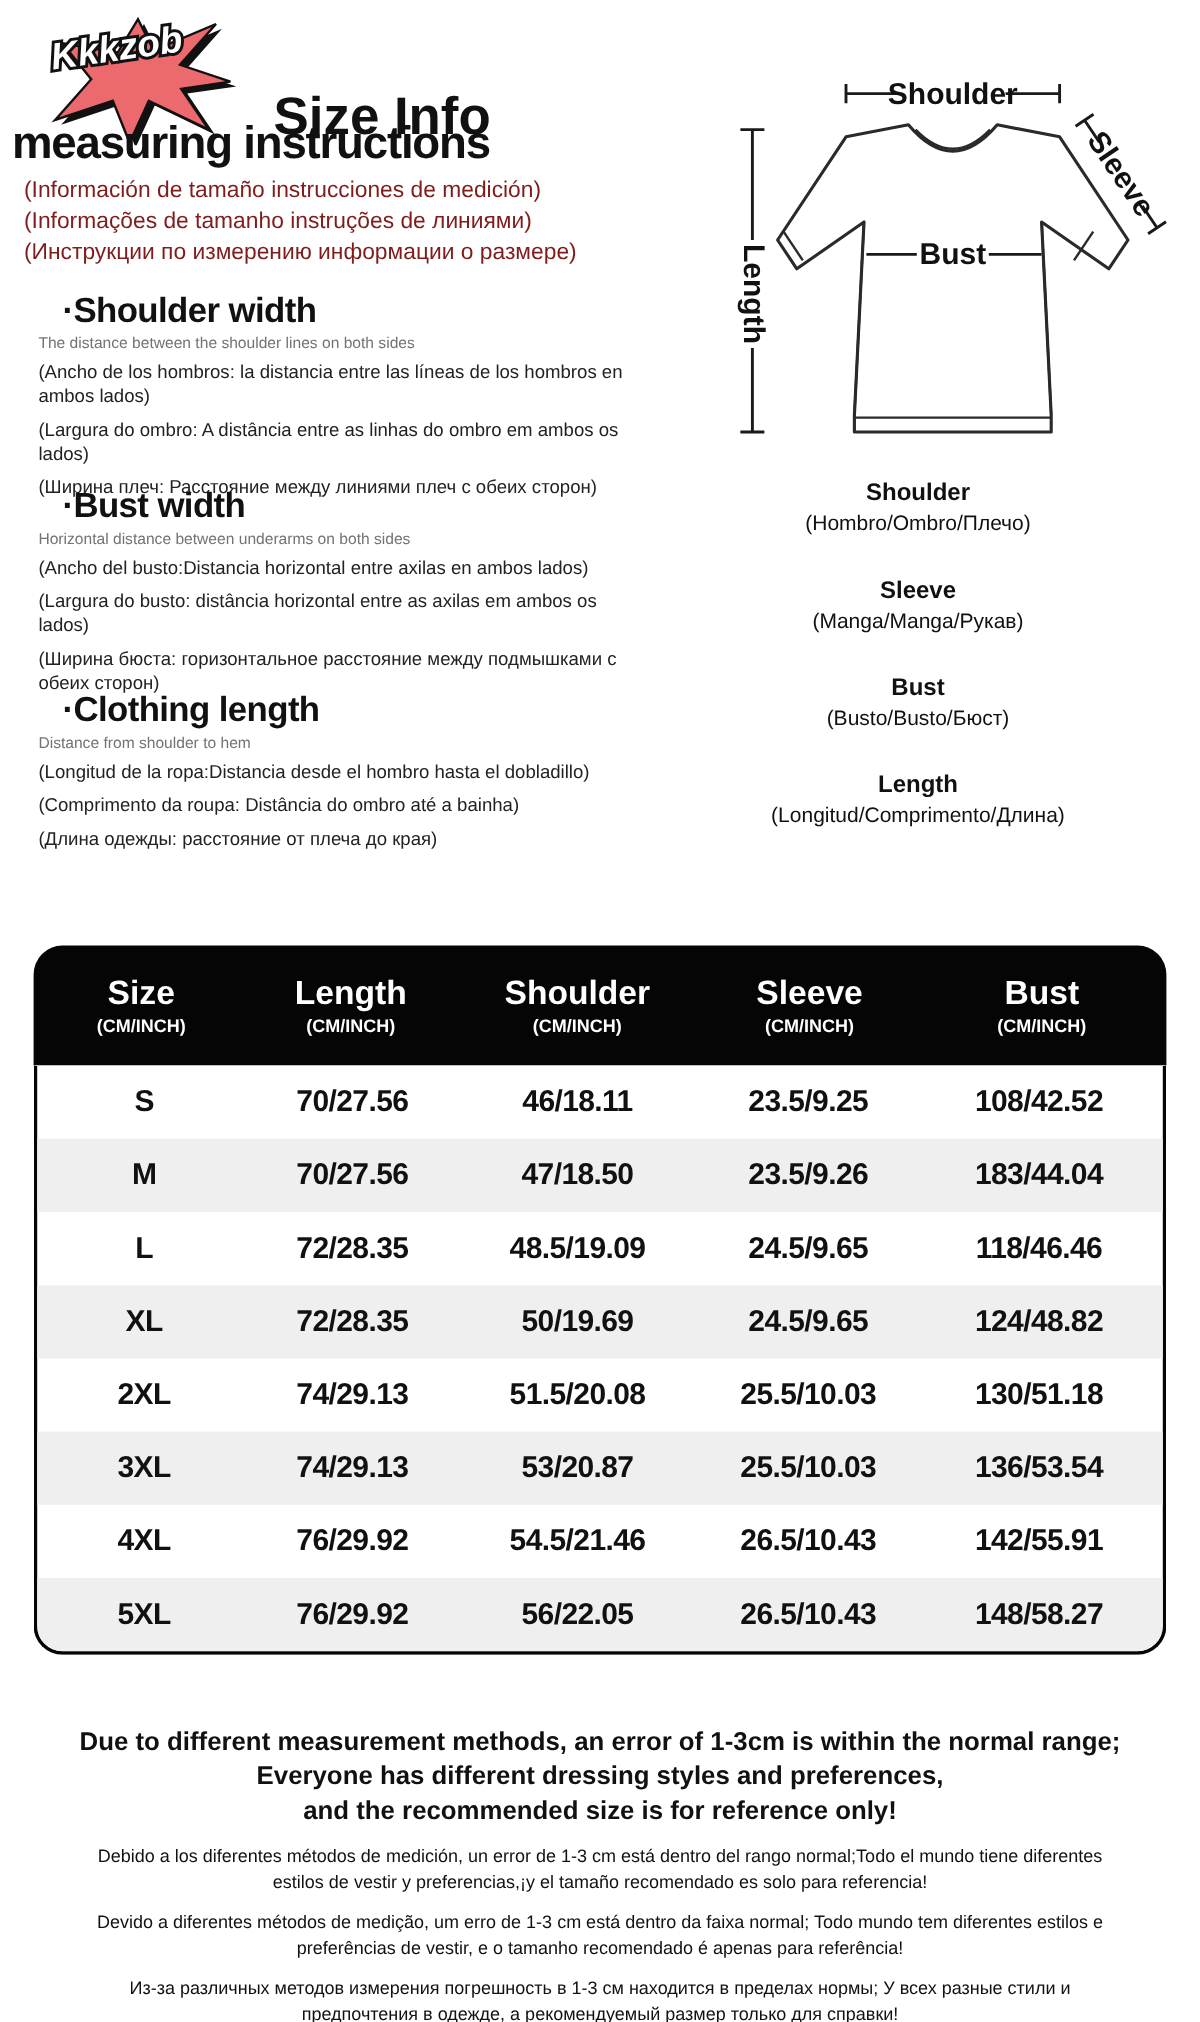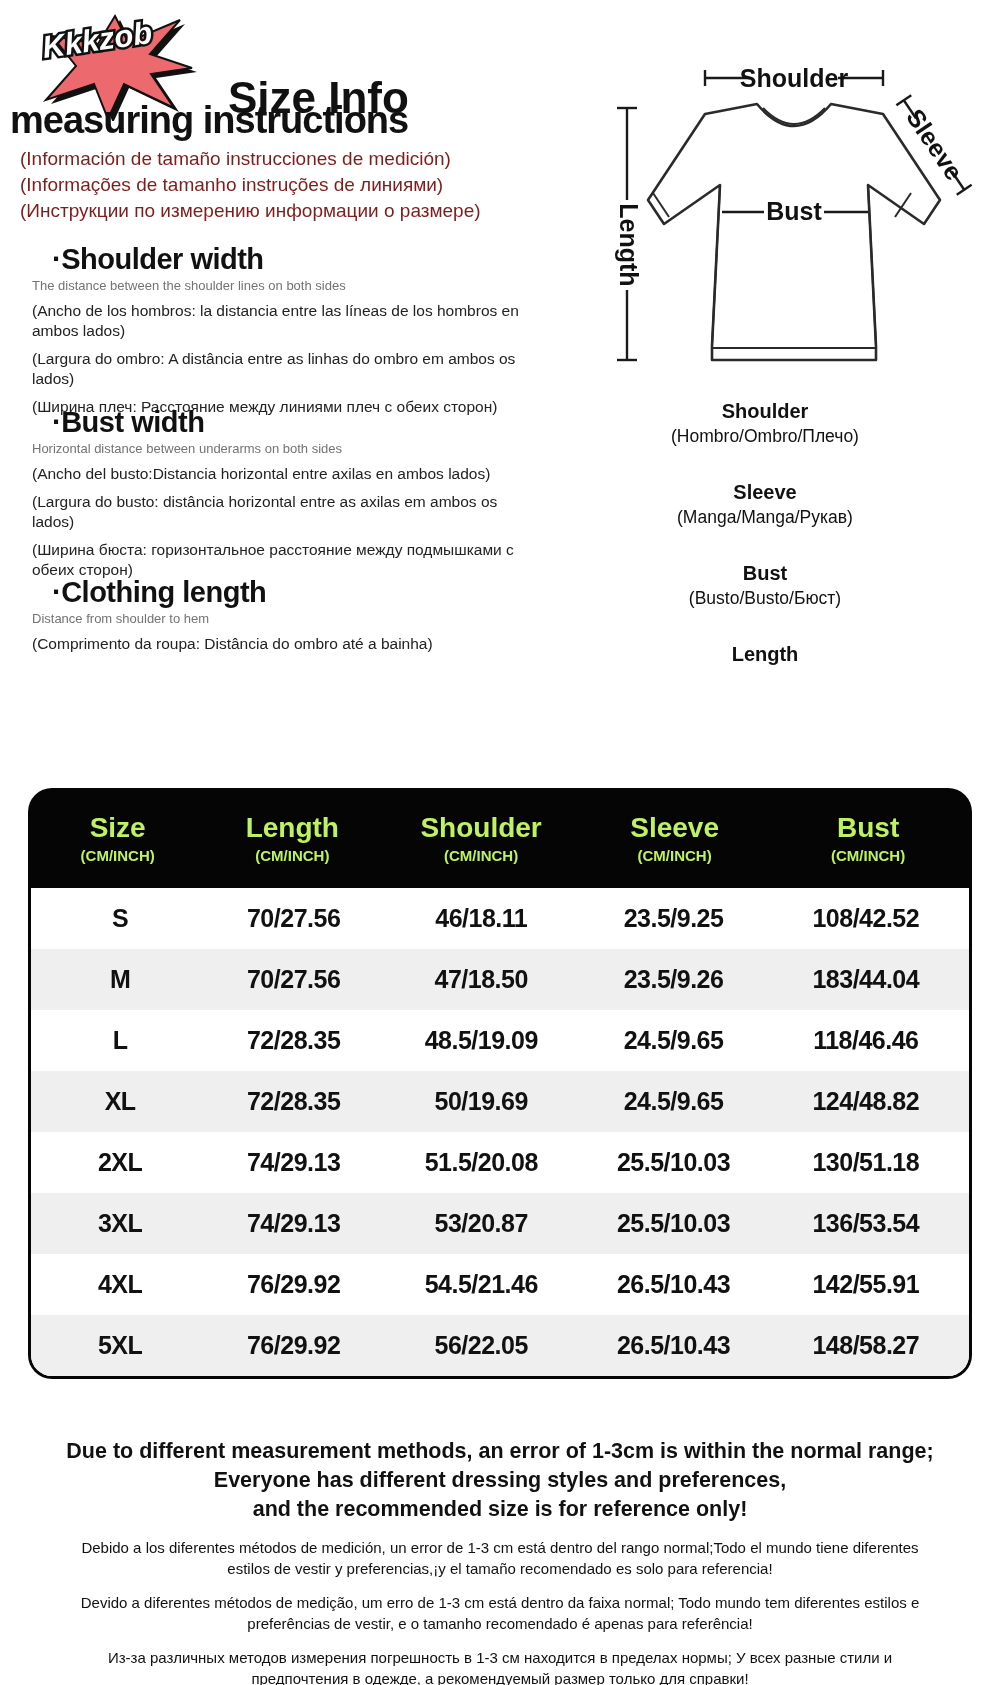--- a/index.html
+++ b/index.html
@@ -26,21 +26,21 @@
   .shirt-thin { stroke:#2a2a2a; stroke-width:2; fill:none; }
   .dim-text { font-size:25px; fill:#111; font-family:"Liberation Sans",sans-serif; }
 
   .legend { position:absolute; left:565px; top:400px; width:400px; text-align:center; }
   .legend-item { margin-bottom:34px; }
   .legend-term { font-size:20px; font-weight:700; }
   .legend-trans { font-size:17.5px; margin-top:3px; }
 
   
   .size-table { position:absolute; left:28px; top:788px; width:944px; }
-  .thead { display:grid; grid-template-columns:19% 18% 22% 19% 22%; background:#050505; color:#bef264;
+  .thead { display:grid; grid-template-columns:19% 18% 22% 19% 22%; background:#050505; color:#ffffff;
            border-radius:24px 24px 0 0; height:100px; align-items:center; }
   .hcol { text-align:center; line-height:1.15; }
   .hcol .cname { display:block; font-size:28px; font-weight:700; }
   .hcol .cunit { display:block; font-size:15px; font-weight:700; margin-top:3px; }
   .tbody { border:3px solid #050505; border-top:none; border-radius:0 0 24px 24px; overflow:hidden; background:#fff; }
   .trow { display:grid; grid-template-columns:19% 18% 22% 19% 22%; height:61px; align-items:center; }
   .trow:nth-child(even) { background:#efefef; }
   .tcell { text-align:center; font-size:25px; font-weight:700; letter-spacing:-0.5px; }
 
   
@@ -83,21 +83,23 @@
     <h2>·Bust width</h2>
     <div class="desc">Horizontal distance between underarms on both sides</div>
     <div class="trans">(Ancho del busto:Distancia horizontal entre axilas en ambos lados)</div>
     <div class="trans">(Largura do busto: distância horizontal entre as axilas em ambos os lados)</div>
     <div class="trans">(Ширина бюста: горизонтальное расстояние между подмышками с обеих сторон)</div>
   </div>
 
   <div class="section" style="top:576px;">
     <h2>·Clothing length</h2>
     <div class="desc">Distance from shoulder to hem</div>
+    <div class="trans">(Longitud de la ropa:Distancia desde el hombro hasta el dobladillo)</div>
     <div class="trans">(Comprimento da roupa: Distância do ombro até a bainha)</div>
+    <div class="trans">(Длина одежды: расстояние от плеча до края)</div>
   </div>
 
   <div class="diagram">
     <svg viewBox="0 0 420 345">
 
       <line class="dim-line" x1="133" y1="18" x2="133" y2="34"></line>
       <line class="dim-line" x1="133" y1="26" x2="178" y2="26"></line>
       <line class="dim-line" x1="266" y1="26" x2="311" y2="26"></line>
       <line class="dim-line" x1="311" y1="18" x2="311" y2="34"></line>
       <text class="dim-text" x="222" y="35" text-anchor="middle" font-weight="600">Shoulder</text>
@@ -141,20 +143,21 @@
     <div class="legend-item">
       <div class="legend-term">Sleeve</div>
       <div class="legend-trans">(Manga/Manga/Рукав)</div>
     </div>
     <div class="legend-item">
       <div class="legend-term">Bust</div>
       <div class="legend-trans">(Busto/Busto/Бюст)</div>
     </div>
     <div class="legend-item">
       <div class="legend-term">Length</div>
+      <div class="legend-trans">(Longitud/Comprimento/Длина)</div>
     </div>
   </div>
 
   <div class="size-table">
     <div class="thead">
       <div class="hcol">
         <span class="cname">Size</span>
         <span class="cunit">(CM/INCH)</span>
       </div>
       <div class="hcol">

